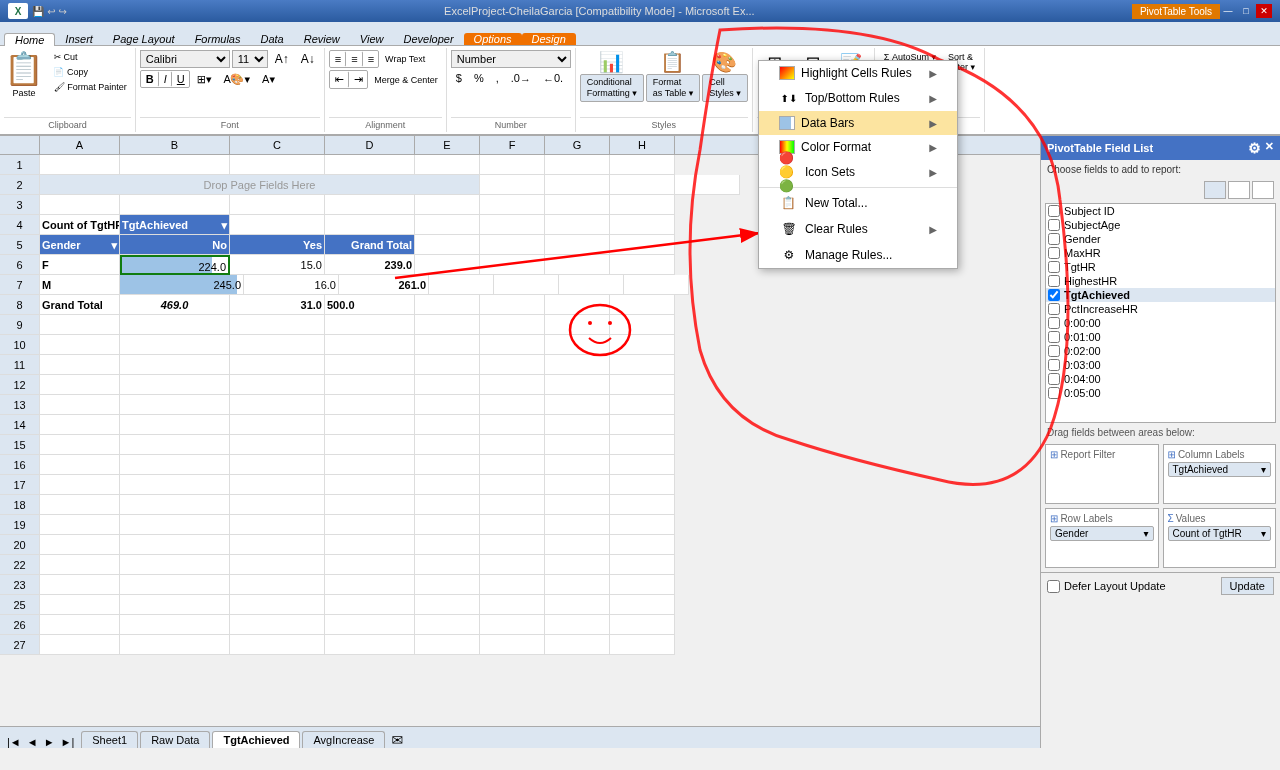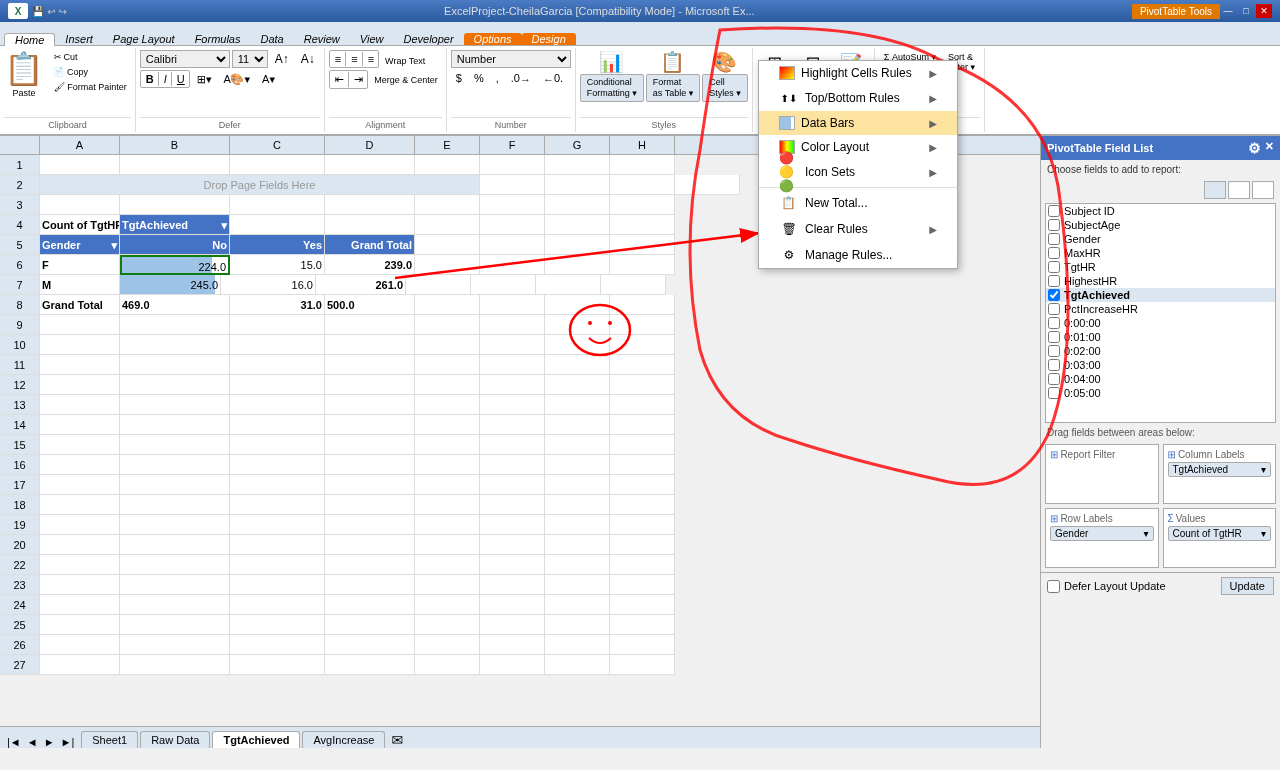--- a/index.html
+++ b/index.html
@@ -67,21 +67,21 @@
     .sheet-tab { padding: 2px 10px; border: 1px solid #aaa; border-bottom: none; border-radius: 3px 3px 0 0; background: #dce6f1; font-size: 11px; cursor: pointer; margin-right: 2px; }
     .sheet-tab.active { background: white; font-weight: bold; }
     
     
     .annotation-layer { position: absolute; top: 0; left: 0; pointer-events: none; }
     
     
     .cf-menu { position: absolute; top: 60px; left: 758px; }
     
     
-    .toolbar-row1 { display: flex; align-items: flex-end; gap: 2px; }
+    .toolbar-row1 { display: flex; align-items: center; gap: 2px; }
     .toolbar-row2 { display: flex; align-items: center; gap: 2px; }
     
     .font-select { width: 90px; border: 1px solid #aaa; font-size: 11px; padding: 1px; }
     .font-size { width: 36px; border: 1px solid #aaa; font-size: 11px; padding: 1px; }
     
     .btn-group { display: flex; border: 1px solid #aaa; border-radius: 2px; overflow: hidden; }
     .btn-group .tbtn { padding: 1px 4px; border-right: 1px solid #aaa; cursor: pointer; font-size: 11px; background: white; }
     .btn-group .tbtn:last-child { border-right: none; }
     
     .tbtn { padding: 1px 4px; cursor: pointer; font-size: 11px; background: white; border: 1px solid transparent; border-radius: 2px; }
@@ -178,21 +178,21 @@
           <div class="btn-group">
             <div class="tbtn" style="font-weight:bold;">B</div>
             <div class="tbtn" style="font-style:italic;">I</div>
             <div class="tbtn" style="text-decoration:underline;">U</div>
           </div>
           <div class="tbtn">⊞▾</div>
           <div class="tbtn">A🎨▾</div>
           <div class="tbtn">A▾</div>
         </div>
       </div>
-      <div class="ribbon-group-label">Defer</div>
+      <div class="ribbon-group-label">Font</div>
     </div>
 
     <div class="ribbon-group">
       <div class="ribbon-group-content" style="flex-direction:column;gap:2px;">
         <div class="toolbar-row1">
           <div class="btn-group">
             <div class="tbtn">≡</div>
             <div class="tbtn">≡</div>
             <div class="tbtn">≡</div>
           </div>
@@ -367,33 +367,33 @@
           <div class="cell bold" style="width:90px;text-align:right;">239.0</div>
           <div class="cell" style="width:65px;"></div>
           <div class="cell" style="width:65px;"></div>
           <div class="cell" style="width:65px;"></div>
           <div class="cell" style="width:65px;"></div>
         </div>
 
         <div class="row">
           <div class="row-num">7</div>
           <div class="cell bold" style="width:80px;">M</div>
-          <div class="cell" style="width:101px;text-align:right;background:linear-gradient(to right,#9dc3e6 0%,#9dc3e6 95%,white 95%);padding-left:41px;">245.0</div>
+          <div class="cell" style="width:124px;text-align:right;background:linear-gradient(to right,#9dc3e6 0%,#9dc3e6 95%,white 95%);padding-left:41px;">245.0</div>
           <div class="cell" style="width:95px;text-align:right;">16.0</div>
           <div class="cell bold" style="width:90px;text-align:right;">261.0</div>
           <div class="cell" style="width:65px;"></div>
           <div class="cell" style="width:65px;"></div>
           <div class="cell" style="width:65px;"></div>
           <div class="cell" style="width:65px;"></div>
         </div>
 
         <div class="row">
           <div class="row-num">8</div>
           <div class="cell bold" style="width:80px;">Grand Total</div>
-          <div class="cell bold" style="width:110px;text-align:left;">469.0</div>
+          <div class="cell bold" style="width:110px;text-align:center;font-style:italic;">469.0</div>
           <div class="cell bold" style="width:95px;text-align:right;">31.0</div>
           <div class="cell bold" style="width:90px;text-align:left;">500.0</div>
           <div class="cell" style="width:65px;"></div>
           <div class="cell" style="width:65px;"></div>
           <div class="cell" style="width:65px;"></div>
           <div class="cell" style="width:65px;"></div>
         </div>
 
         <div id="empty-rows">
             <div class="row">
@@ -534,31 +534,20 @@
               <div class="cell" style="width:110px;"></div>
               <div class="cell" style="width:95px;"></div>
               <div class="cell" style="width:90px;"></div>
               <div class="cell" style="width:65px;"></div>
               <div class="cell" style="width:65px;"></div>
               <div class="cell" style="width:65px;"></div>
               <div class="cell" style="width:65px;"></div>
             </div>
             <div class="row">
               <div class="row-num">23</div>
-              <div class="cell" style="width:80px;"></div>
-              <div class="cell" style="width:110px;"></div>
-              <div class="cell" style="width:95px;"></div>
-              <div class="cell" style="width:90px;"></div>
-              <div class="cell" style="width:65px;"></div>
-              <div class="cell" style="width:65px;"></div>
-              <div class="cell" style="width:65px;"></div>
-              <div class="cell" style="width:65px;"></div>
-            </div>
-            <div class="row">
-              <div class="row-num">24</div>
               <div class="cell" style="width:80px;"></div>
               <div class="cell" style="width:110px;"></div>
               <div class="cell" style="width:95px;"></div>
               <div class="cell" style="width:90px;"></div>
               <div class="cell" style="width:65px;"></div>
               <div class="cell" style="width:65px;"></div>
               <div class="cell" style="width:65px;"></div>
               <div class="cell" style="width:65px;"></div>
             </div>
             <div class="row">
@@ -757,21 +746,21 @@
     <div class="menu-item data-bars-item" style="background:#fce4a0;">
       <div class="menu-item-left">
         <span class="menu-icon" style="background:linear-gradient(to right,#9dc3e6 0%,#9dc3e6 80%,white 80%);border:1px solid #aaa;width:16px;height:14px;"></span>
         <span>Data Bars</span>
       </div>
       <span class="submenu-arrow">▶</span>
     </div>
     <div class="menu-item">
       <div class="menu-item-left">
         <span class="menu-icon" style="background:linear-gradient(to right,#ff0000,#ffff00,#00ff00);border:1px solid #aaa;width:16px;height:14px;"></span>
-        <span>Color Layout</span>
+        <span>Color Format</span>
       </div>
       <span class="submenu-arrow">▶</span>
     </div>
     <div class="menu-item">
       <div class="menu-item-left">
         <span class="menu-icon">🔴🟡🟢</span>
         <span>Icon Sets</span>
       </div>
       <span class="submenu-arrow">▶</span>
     </div>

